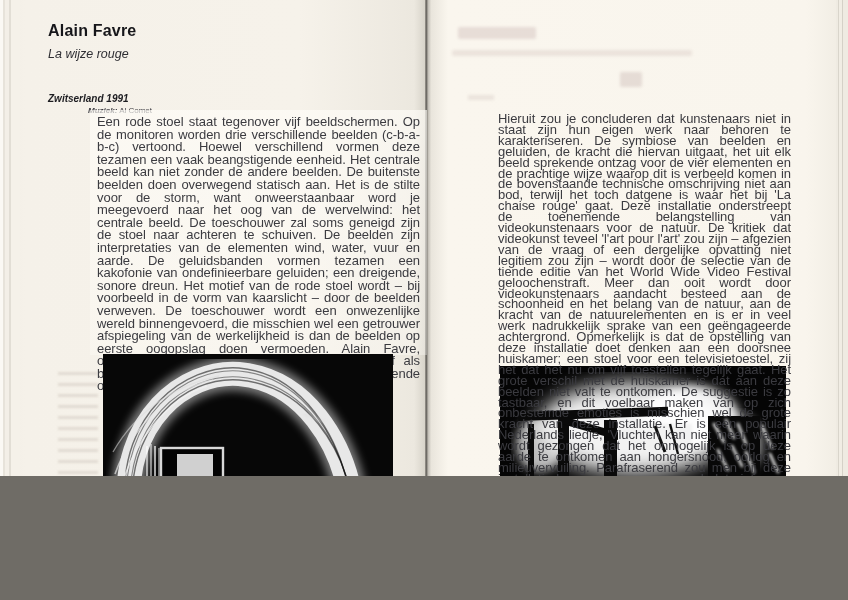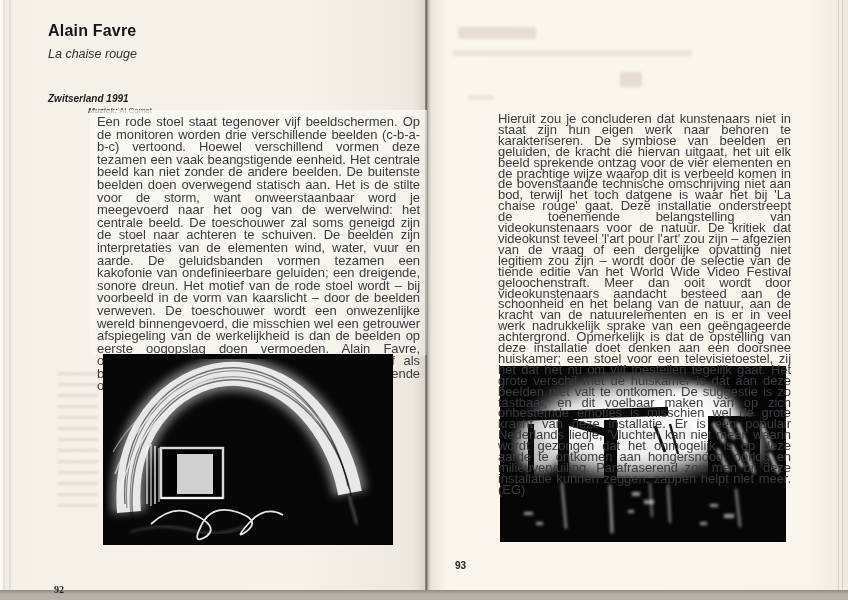--- a/index.html
+++ b/index.html
@@ -1,17 +1,17 @@
 <!DOCTYPE html>
 <html><head>
 <meta charset="utf-8">
 <style>
   html,body{margin:0;padding:0;}
   body{font-family:"Liberation Sans","DejaVu Sans",sans-serif;background:#6f6c66;}
-  #scan{position:relative;width:848px;height:600px;overflow:hidden;background:#b6b2a9;}
+  #scan{position:relative;width:848px;height:476px;overflow:hidden;background:#b6b2a9;}
 
   
   .page{position:absolute;top:0;height:592px;}
   #left-page{left:0;width:427px;
     background:linear-gradient(90deg,#f2eee6 0%,#f5f1e9 6%,#f6f2ea 70%,#ece8df 97%,#d8d4ca 99.5%,#94908a 100%);}
   #right-page{left:427px;width:421px;
     background:linear-gradient(90deg,#b3afa7 0%,#e9e5dc 1%,#faf6ee 5%,#f9f5ed 90%,#f2eee5 97%,#efebe2 100%);}
   #bottom-edge{position:absolute;left:0;top:590px;width:848px;height:10px;
     background:linear-gradient(180deg,#8f8c84 0%,#b6b2a9 45%,#b6b2a9 100%);}
   #left-scan-edge{position:absolute;left:0;top:0;width:20px;height:592px;
@@ -72,21 +72,21 @@
   <div id="right-fore-edge"></div>
   <div id="bottom-edge"></div>
 
   <div class="ghost" id="ghost-title"></div>
   <div class="ghost" id="ghost-line1"></div>
   <div class="ghost" id="ghost-mark"></div>
   <div class="ghost" id="ghost-dash"></div>
   <div class="ghost" id="ghost-margin-lines"></div>
 
   <div id="artist-name">Alain Favre</div>
-  <div id="work-title">La chaise rouge</div>
+  <div id="work-title">La wijze rouge</div>
   <div id="meta-country">Zwitserland 1991</div>
   <div id="meta-music"><b>Muziek:</b><span> Al Comet</span></div>
 
   <div id="left-text-panel"></div>
   <div id="left-body">Een rode stoel staat tegenover vijf beeldschermen. Op de monitoren worden drie verschillende beelden (c-b-a-b-c) vertoond. Hoewel verschillend vormen deze tezamen een vaak beangstigende eenheid. Het centrale beeld kan niet zonder de andere beelden. De buitenste beelden doen overwegend statisch aan. Het is de stilte voor de storm, want onweerstaanbaar word je meegevoerd naar het oog van de wervelwind: het centrale beeld. De toeschouwer zal soms geneigd zijn de stoel naar achteren te schuiven. De beelden zijn interpretaties van de elementen wind, water, vuur en aarde. De geluidsbanden vormen tezamen een kakofonie van ondefinieerbare geluiden; een dreigende, sonore dreun. Het motief van de rode stoel wordt – bij voorbeeld in de vorm van kaarslicht – door de beelden verweven. De toeschouwer wordt een onwezenlijke wereld binnengevoerd, die misschien wel een getrouwer afspiegeling van de werkelijkheid is dan de beelden op eerste oogopslag doen vermoeden. Alain Favre, oorspronkelijk een beeldhouwer en schilder, gaf als bijzonderheid bij deze installatie de volgende omschrijving:</div>
 
   <div class="photo" id="photo-left" title="Light-painting photograph: white arc of light streaks over a small monitor with scribbled light trails, black background">
     <svg viewBox="0 0 290 191" preserveAspectRatio="none">
       <defs>
         <filter id="b4">

